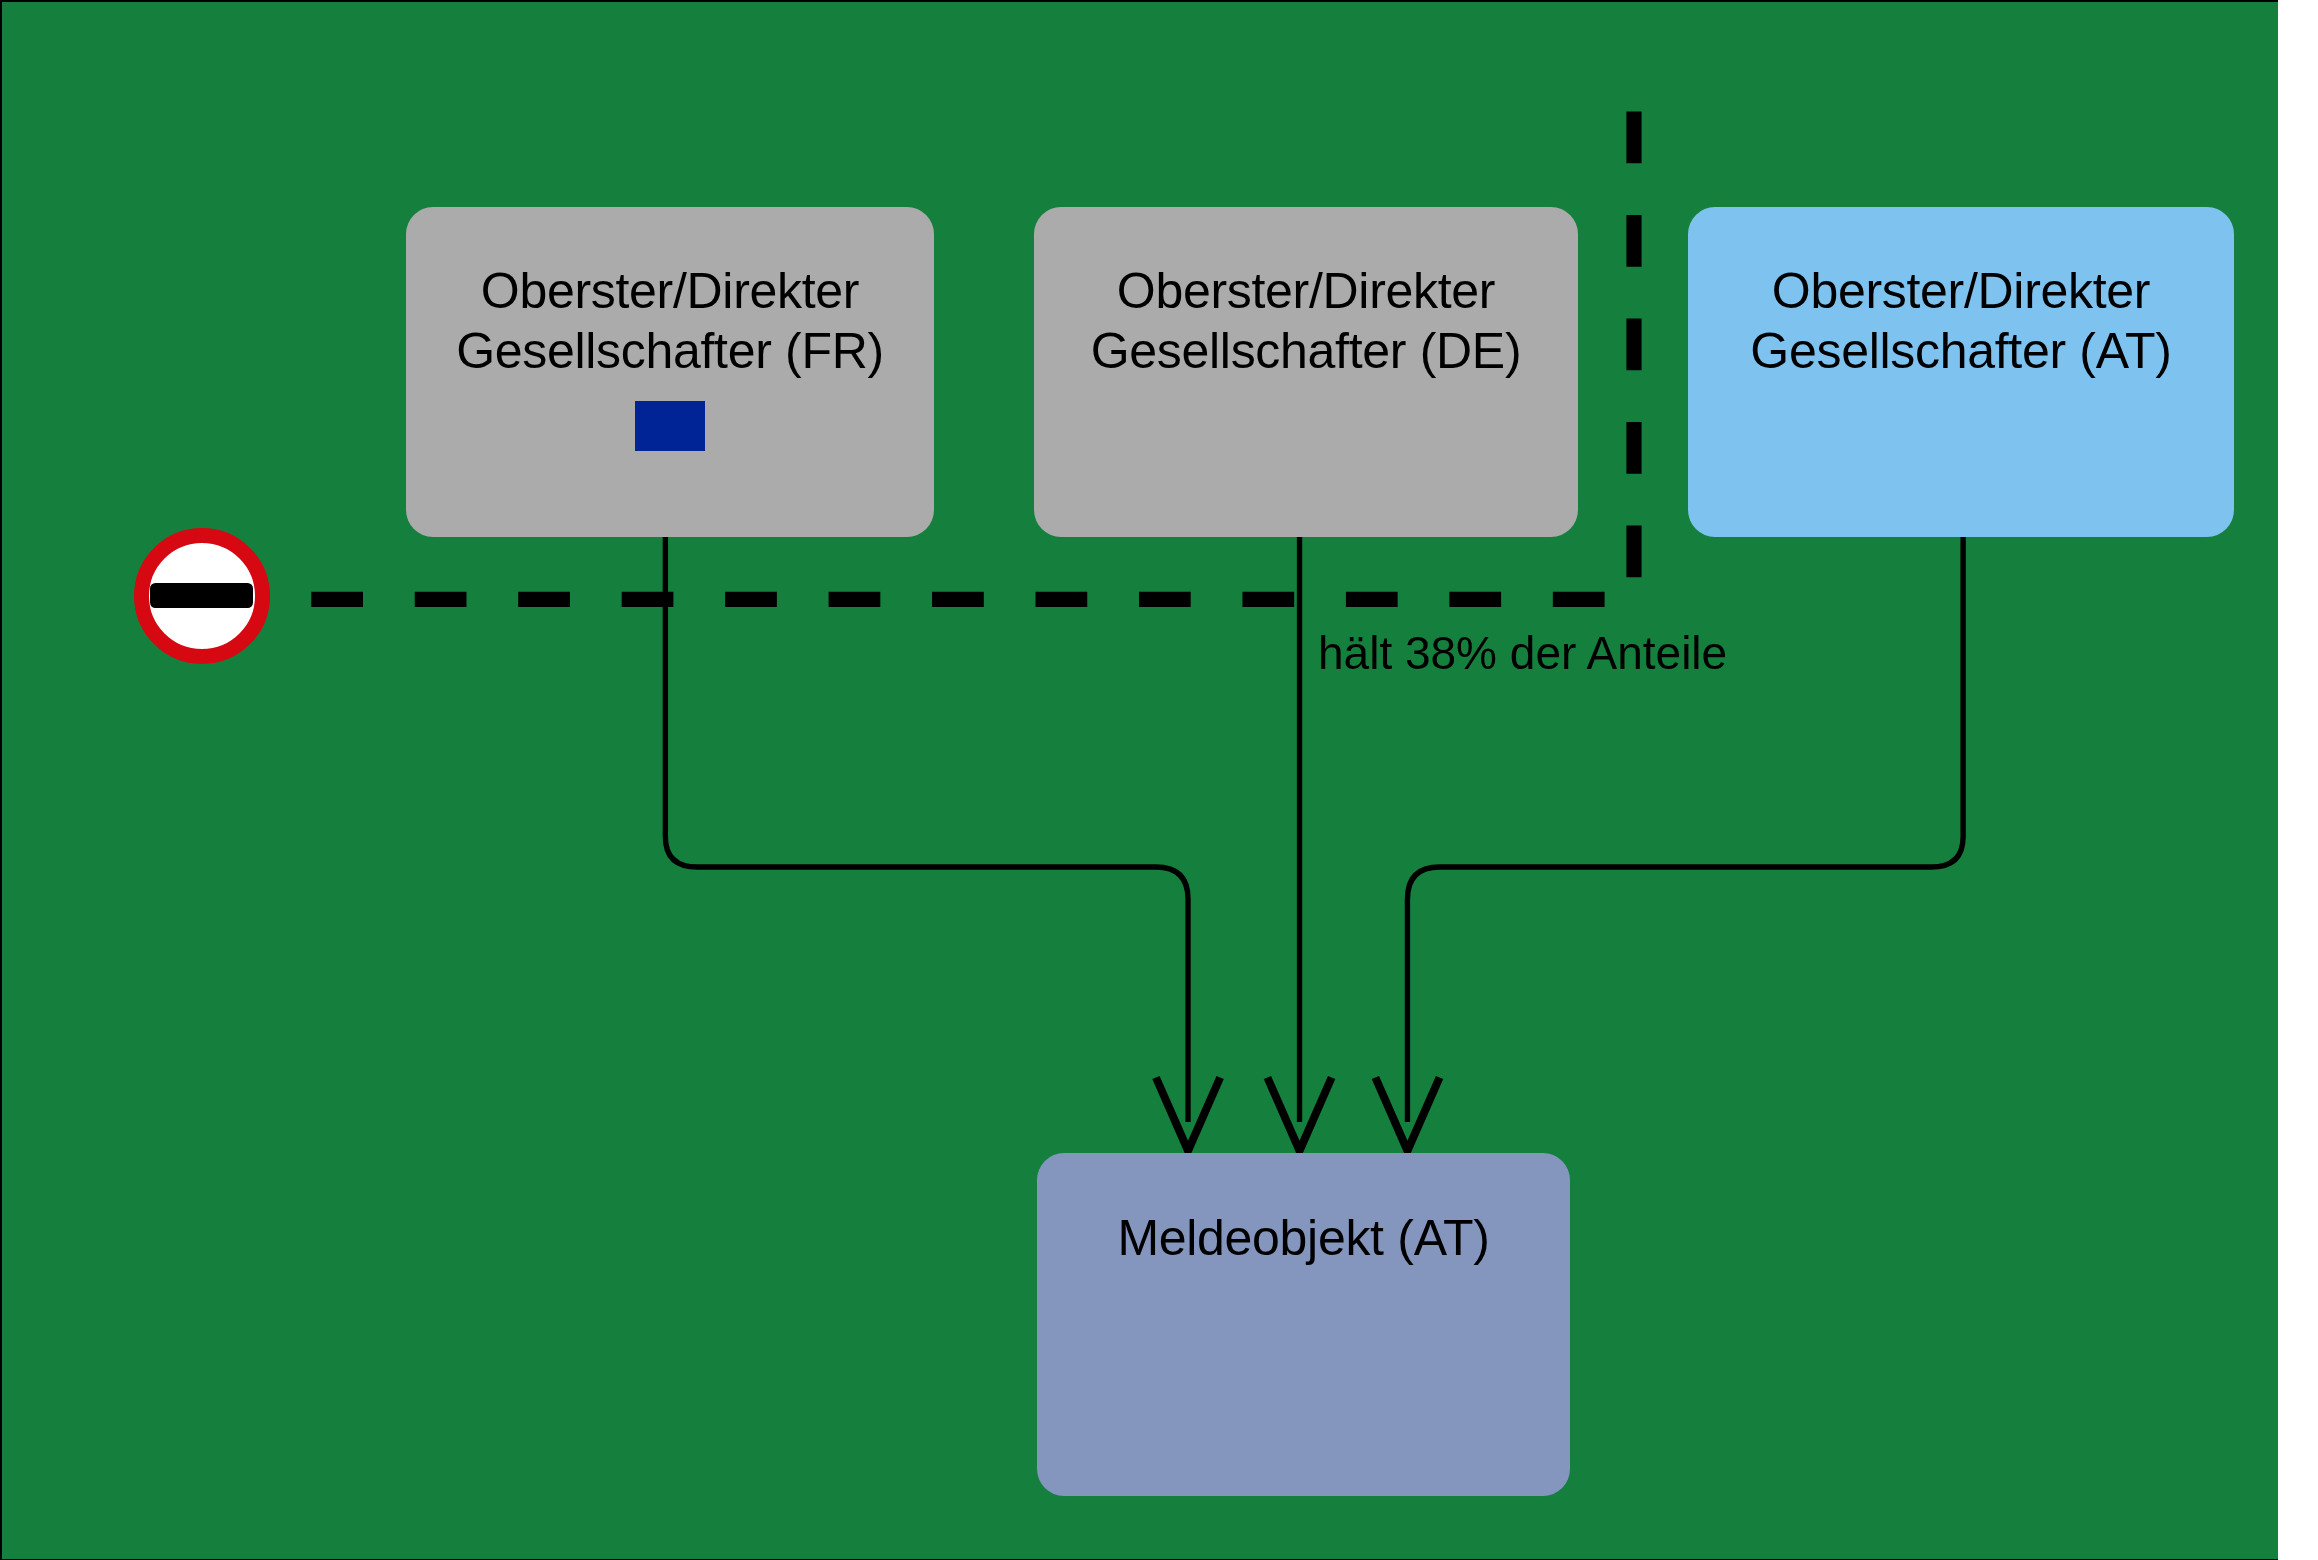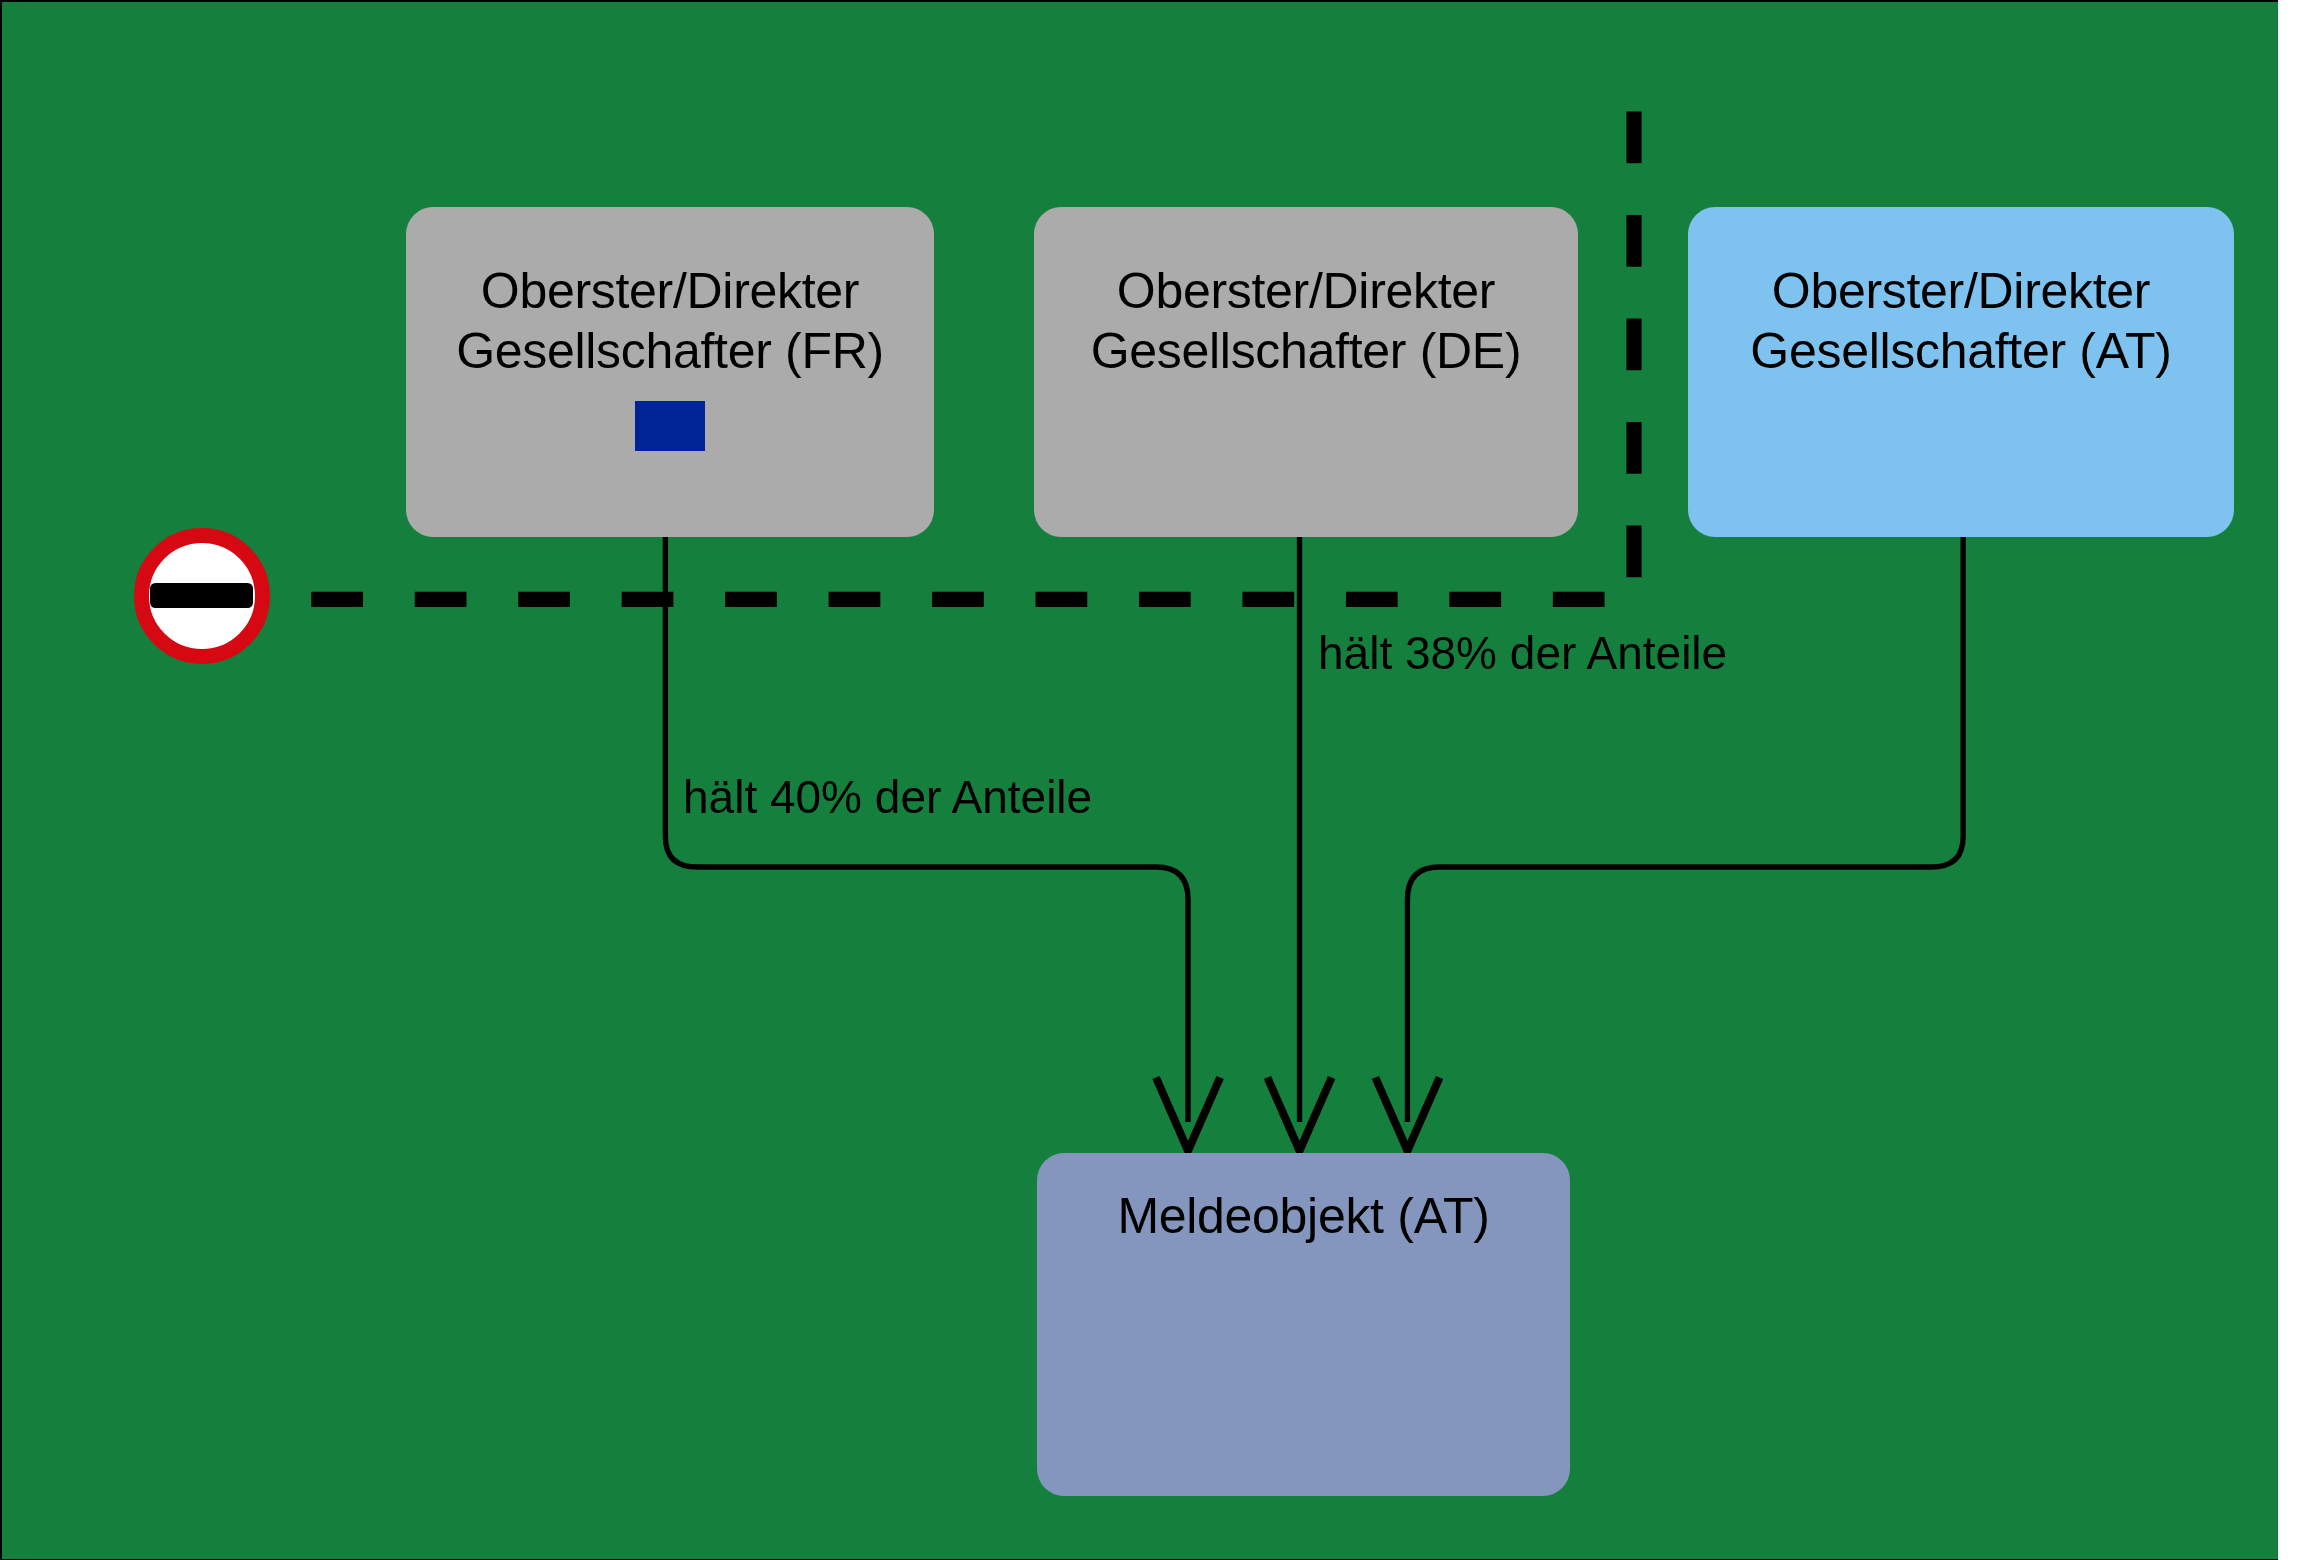--- a/index.html
+++ b/index.html
@@ -70,21 +70,21 @@
   #node-de .node-title { margin-top: 54px; }
   #node-at {
     left: 1688px; top: 207px;  width: 546px;  height: 330px;
     background: #7ec2ef;
   }
   #node-at .node-title { margin-top: 54px; }
   #node-meldeobjekt {
     left: 1037px; top: 1153px; width: 533px; height: 343px;
     background: #8496be;
   }
-  #node-meldeobjekt .node-title { margin-top: 33px; }
+  #node-meldeobjekt .node-title { margin-top: 55px; }
 
   
   .flag-fr, .flag-de, .flag-at {
     width: 70px;
     height: 50px;
     margin-top: 19.6px;
   }
   .flag-fr { display: flex; flex-direction: row; }
   .flag-fr span { flex: 1 1 33.34%; display: block; height: 100%; }
   .flag-de { display: flex; flex-direction: column; }
@@ -187,18 +187,17 @@
 
   <div class="node" id="node-meldeobjekt">
     <div class="node-title">Meldeobjekt (AT)</div>
     <div class="flag flag-at">
       <span style="background:#ed2939"></span>
       <span style="background:#ffffff"></span>
       <span style="background:#ed2939"></span>
     </div>
   </div>
 
-  <div class="edge-label" id="label-40">hält 40% der Anteile</div>
   <div class="edge-label" id="label-35">hält 38% der Anteile</div>
 
   <div id="frame-border"></div>
 </div>
 
 
 </body></html>

